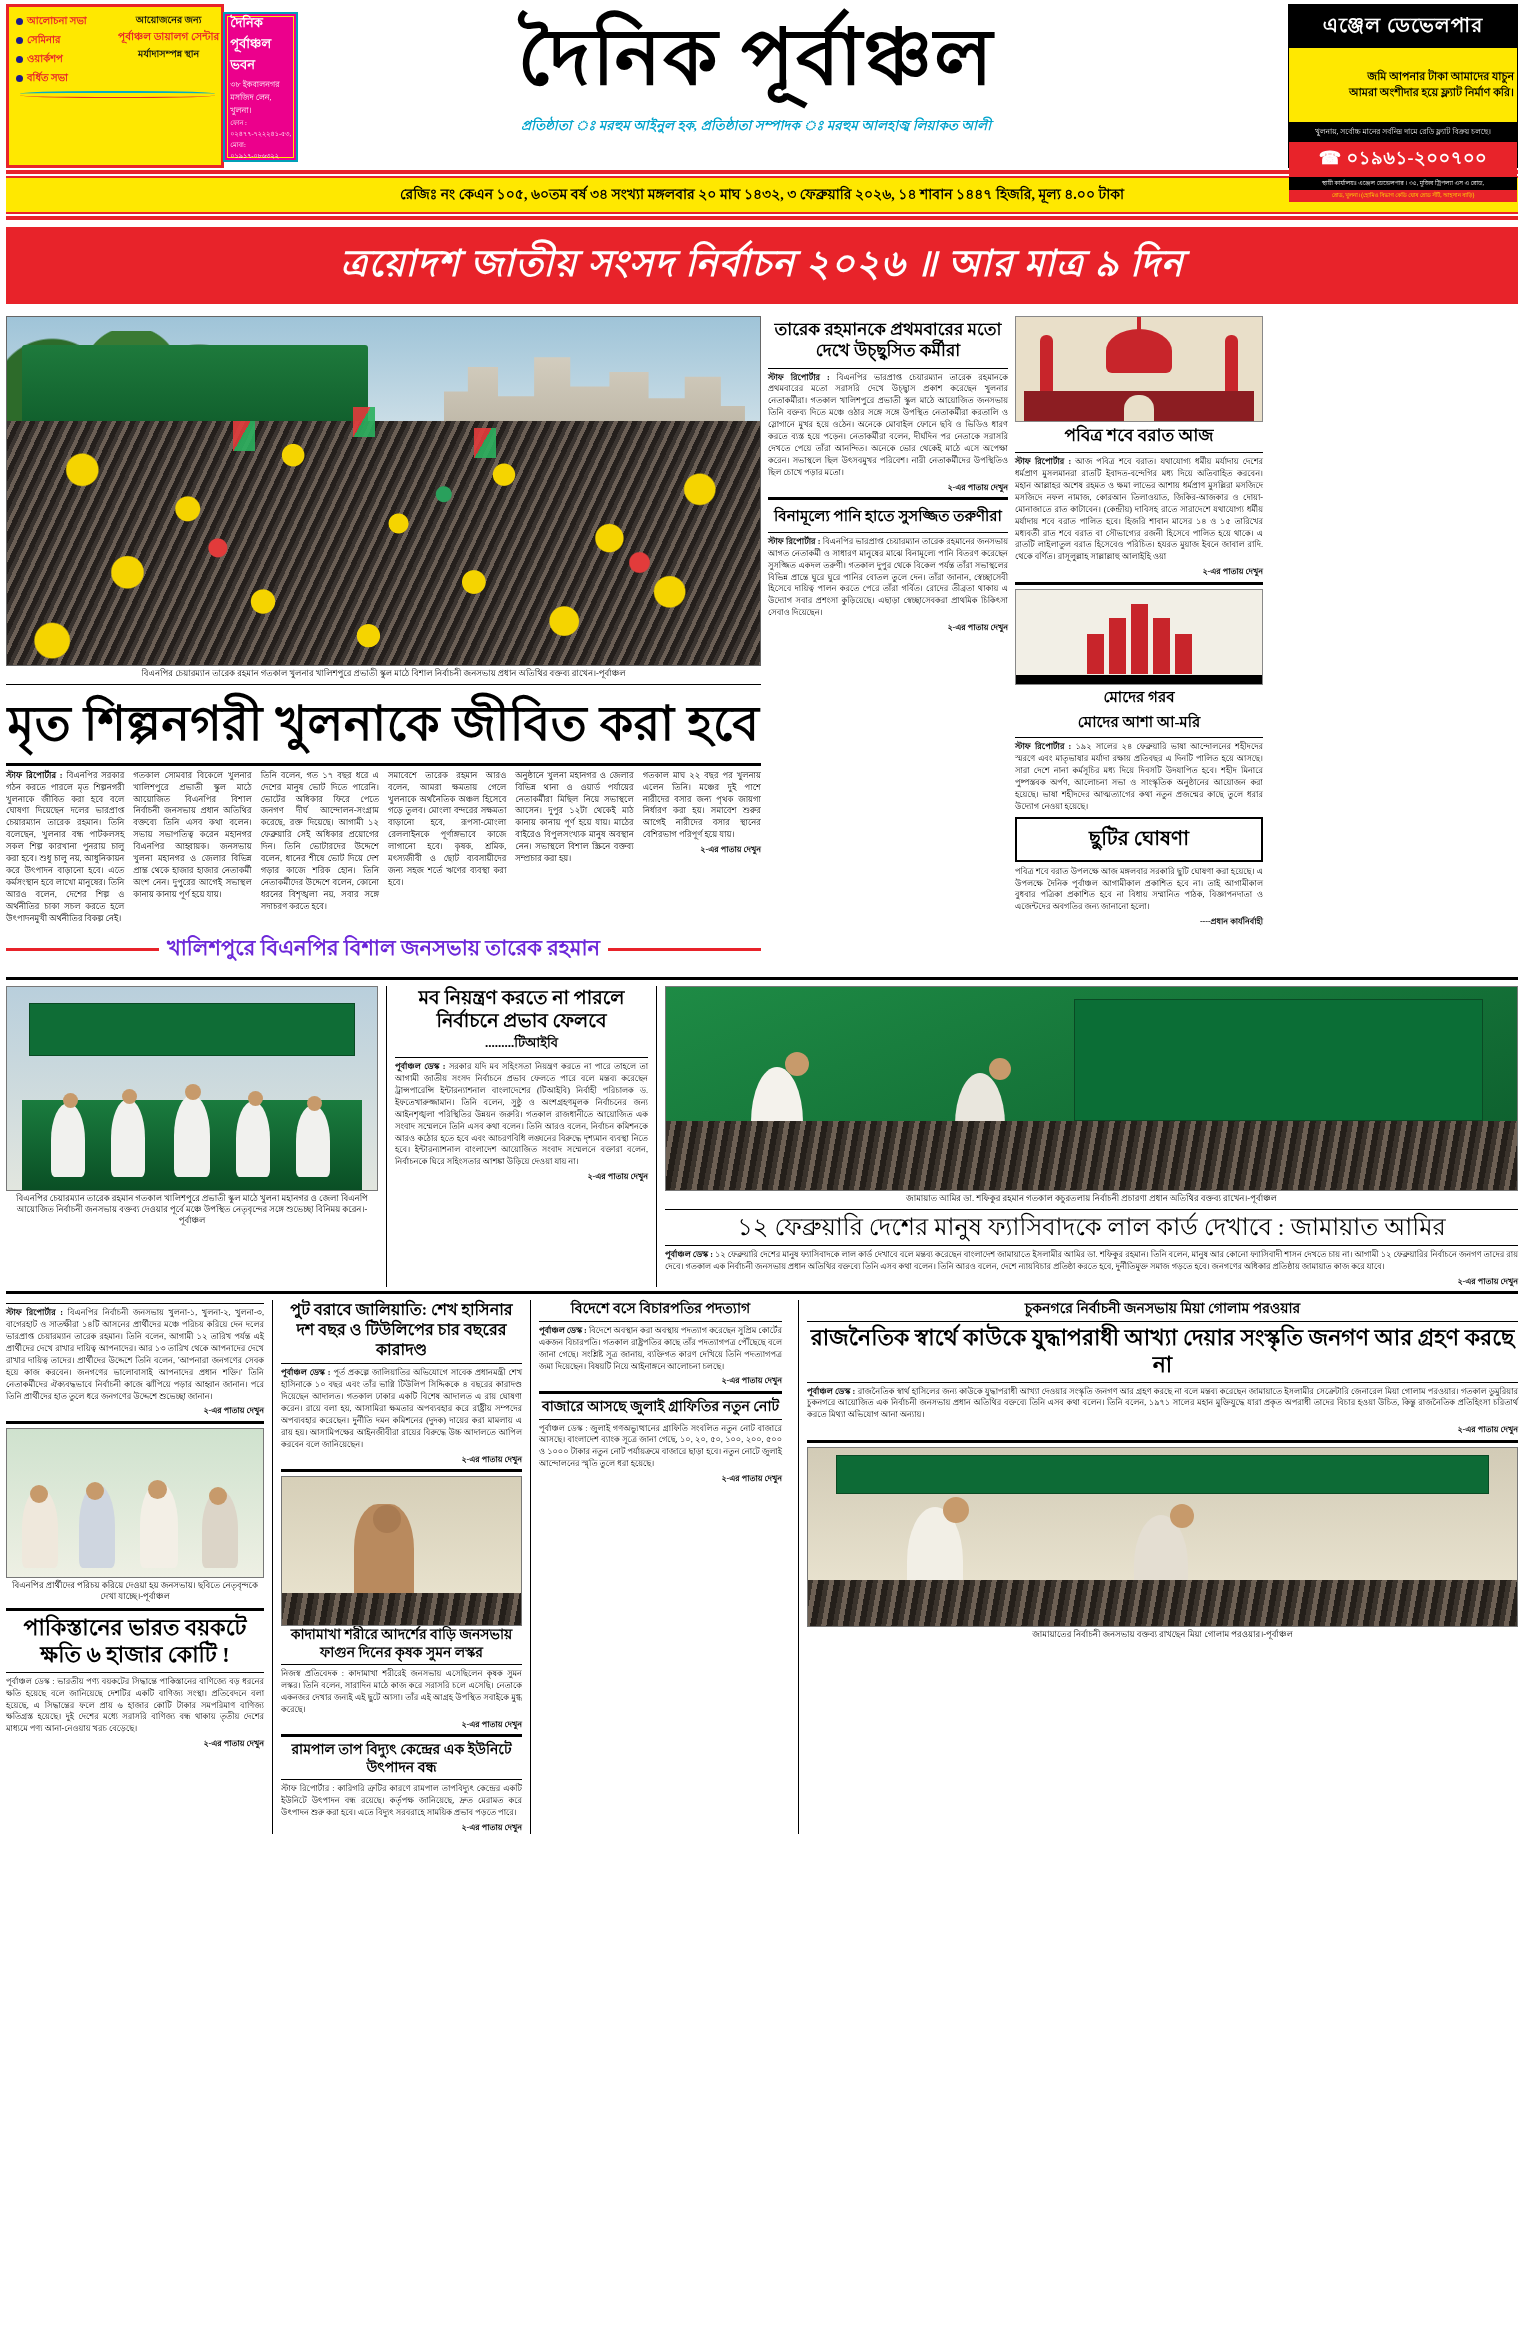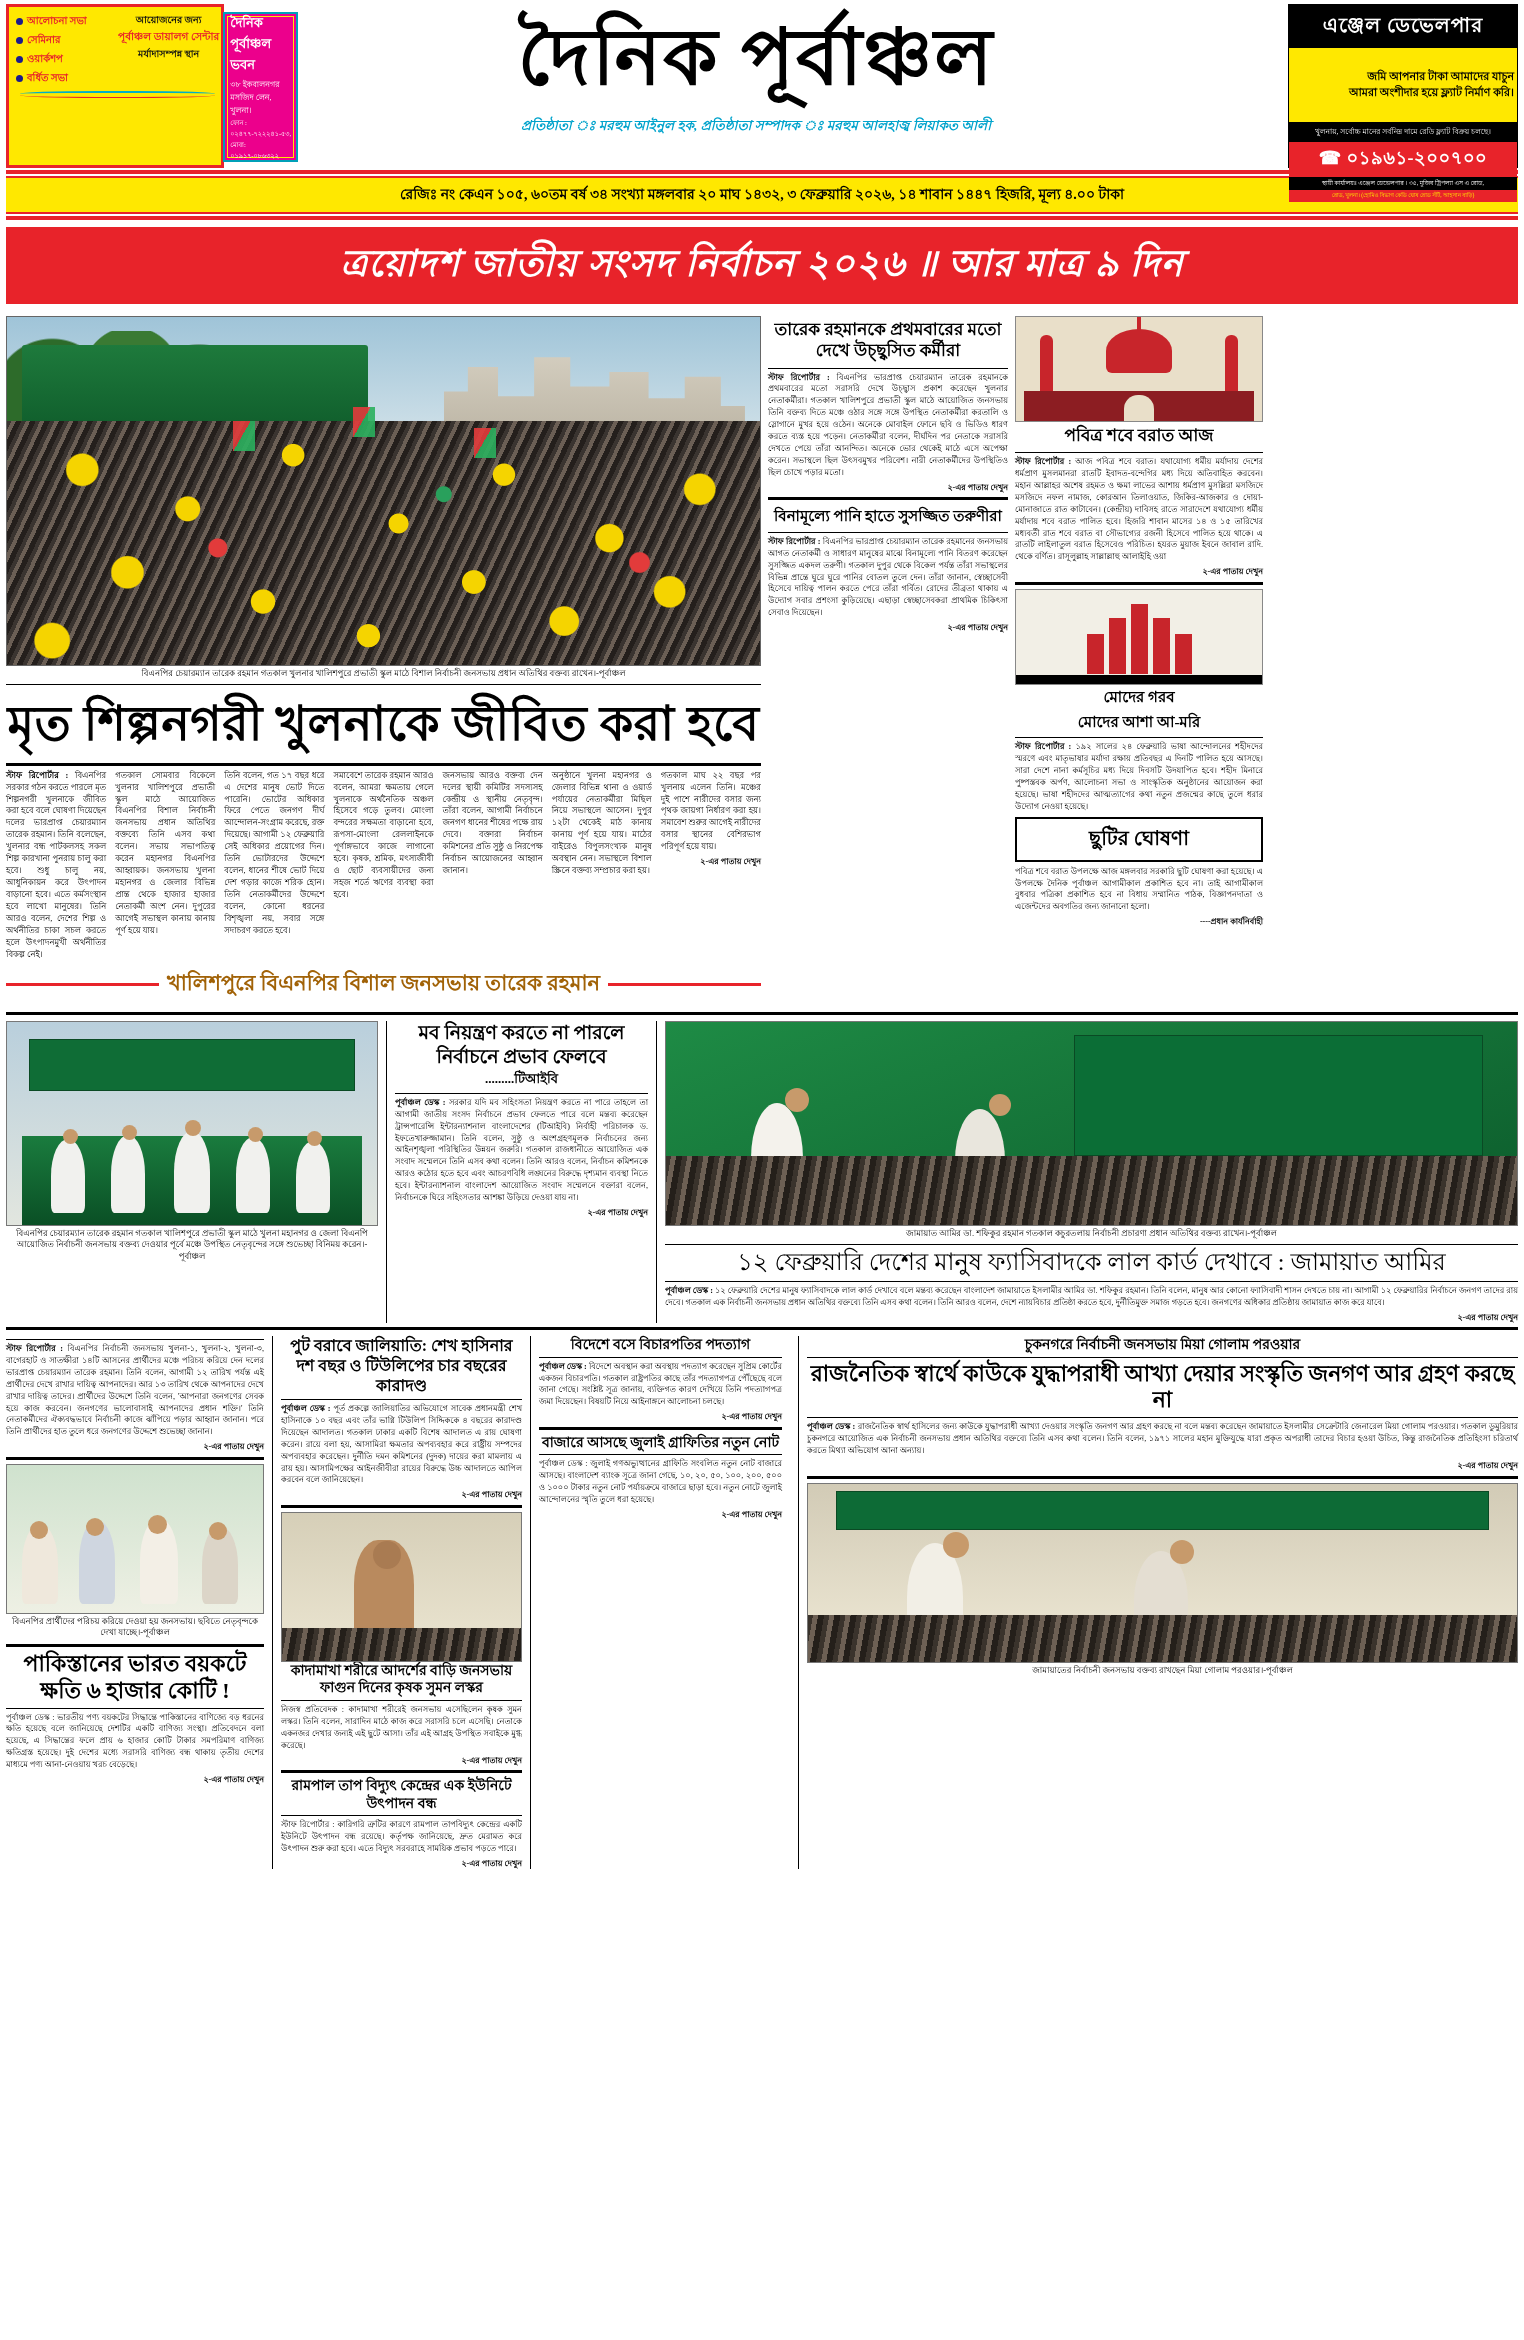--- a/index.html
+++ b/index.html
@@ -138,21 +138,21 @@
     font-size:48px; font-weight:bold; text-align:center;
     padding:8px 0 6px 0; line-height:1.18; letter-spacing:0.5px;
   }
   .hr-thin { border-top:1.5px solid #000; margin:3px 0; }
   .hr-thick { border-top:3px solid #000; margin:4px 0; }
 
   .subhead-band {
     display:flex; align-items:center; gap:8px; margin:4px 0 6px 0;
   }
   .subhead-band .bar { flex:1; height:3px; background:#e8232a; }
-  .subhead-band .txt { font-size:21px; font-weight:bold; color:#a16207; white-space:nowrap; }
+  .subhead-band .txt { font-size:21px; font-weight:bold; color:#6d28d9; white-space:nowrap; }
 
   .body-cols { display:flex; gap:9px; }
   .bcol { flex:1; font-size:8.4px; line-height:1.42; text-align:justify; }
   .bcol p { margin-bottom:3px; }
   .lead-tag { font-weight:bold; }
   .cont { text-align:right; font-weight:bold; font-size:8px; }
 
   
   .side-head {
     font-size:17px; font-weight:bold; text-align:center; line-height:1.25; padding:3px 0;
@@ -306,23 +306,20 @@
              <span>বিএনপির সরকার গঠন করতে পারলে মৃত শিল্পনগরী খুলনাকে জীবিত করা হবে বলে ঘোষণা দিয়েছেন দলের ভারপ্রাপ্ত চেয়ারম্যান তারেক রহমান। তিনি বলেছেন, খুলনার বন্ধ পাটকলসহ সকল শিল্প কারখানা পুনরায় চালু করা হবে। শুধু চালু নয়, আধুনিকায়ন করে উৎপাদন বাড়ানো হবে। এতে কর্মসংস্থান হবে লাখো মানুষের। তিনি আরও বলেন, দেশের শিল্প ও অর্থনীতির চাকা সচল করতে হলে উৎপাদনমুখী অর্থনীতির বিকল্প নেই।</span></p>
         </div>
         <div class="bcol">
           <p>গতকাল সোমবার বিকেলে খুলনার খালিশপুরে প্রভাতী স্কুল মাঠে আয়োজিত বিএনপির বিশাল নির্বাচনী জনসভায় প্রধান অতিথির বক্তব্যে তিনি এসব কথা বলেন। সভায় সভাপতিত্ব করেন মহানগর বিএনপির আহ্বায়ক। জনসভায় খুলনা মহানগর ও জেলার বিভিন্ন প্রান্ত থেকে হাজার হাজার নেতাকর্মী অংশ নেন। দুপুরের আগেই সভাস্থল কানায় কানায় পূর্ণ হয়ে যায়।</p>
         </div>
         <div class="bcol">
           <p>তিনি বলেন, গত ১৭ বছর ধরে এ দেশের মানুষ ভোট দিতে পারেনি। ভোটের অধিকার ফিরে পেতে জনগণ দীর্ঘ আন্দোলন-সংগ্রাম করেছে, রক্ত দিয়েছে। আগামী ১২ ফেব্রুয়ারি সেই অধিকার প্রয়োগের দিন। তিনি ভোটারদের উদ্দেশে বলেন, ধানের শীষে ভোট দিয়ে দেশ গড়ার কাজে শরিক হোন। তিনি নেতাকর্মীদের উদ্দেশে বলেন, কোনো ধরনের বিশৃঙ্খলা নয়, সবার সঙ্গে সদাচরণ করতে হবে।</p>
         </div>
         <div class="bcol">
           <p>সমাবেশে তারেক রহমান আরও বলেন, আমরা ক্ষমতায় গেলে খুলনাকে অর্থনৈতিক অঞ্চল হিসেবে গড়ে তুলব। মোংলা বন্দরের সক্ষমতা বাড়ানো হবে, রূপসা-মোংলা রেললাইনকে পূর্ণাঙ্গভাবে কাজে লাগানো হবে। কৃষক, শ্রমিক, মৎস্যজীবী ও ছোট ব্যবসায়ীদের জন্য সহজ শর্তে ঋণের ব্যবস্থা করা হবে।</p>
-        </div>
-        <div class="bcol">
-          <p>জনসভায় আরও বক্তব্য দেন দলের স্থায়ী কমিটির সদস্যসহ কেন্দ্রীয় ও স্থানীয় নেতৃবৃন্দ। তাঁরা বলেন, আগামী নির্বাচনে জনগণ ধানের শীষের পক্ষে রায় দেবে। বক্তারা নির্বাচন কমিশনের প্রতি সুষ্ঠু ও নিরপেক্ষ নির্বাচন আয়োজনের আহ্বান জানান।</p>
         </div>
         <div class="bcol">
           <p>অনুষ্ঠানে খুলনা মহানগর ও জেলার বিভিন্ন থানা ও ওয়ার্ড পর্যায়ের নেতাকর্মীরা মিছিল নিয়ে সভাস্থলে আসেন। দুপুর ১২টা থেকেই মাঠ কানায় কানায় পূর্ণ হয়ে যায়। মাঠের বাইরেও বিপুলসংখ্যক মানুষ অবস্থান নেন। সভাস্থলে বিশাল স্ক্রিনে বক্তব্য সম্প্রচার করা হয়।</p>
         </div>
         <div class="bcol">
           <p>গতকাল মাঘ ২২ বছর পর খুলনায় এলেন তিনি। মঞ্চের দুই পাশে নারীদের বসার জন্য পৃথক জায়গা নির্ধারণ করা হয়। সমাবেশ শুরুর আগেই নারীদের বসার স্থানের বেশিরভাগ পরিপূর্ণ হয়ে যায়।</p>
           <div class="cont">২-এর পাতায় দেখুন</div>
         </div>
       </div>
 

